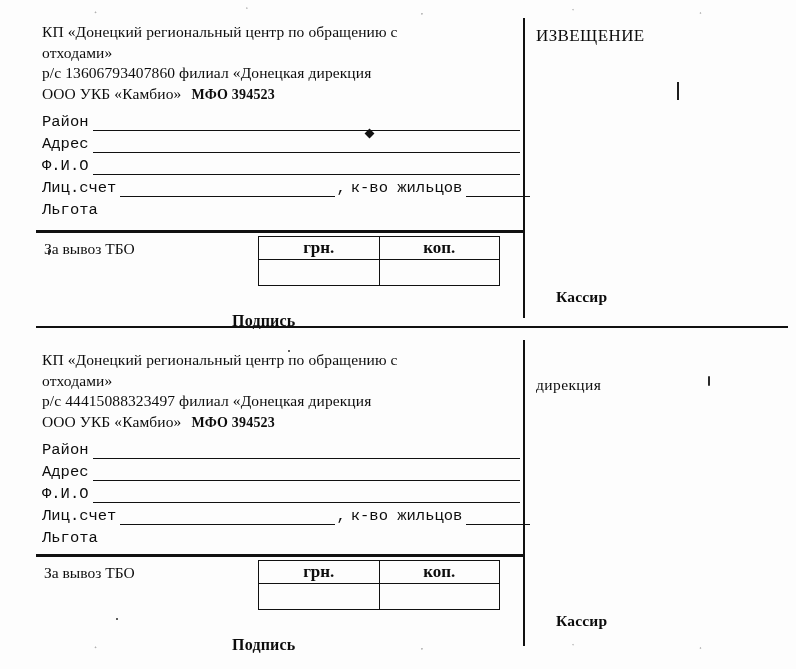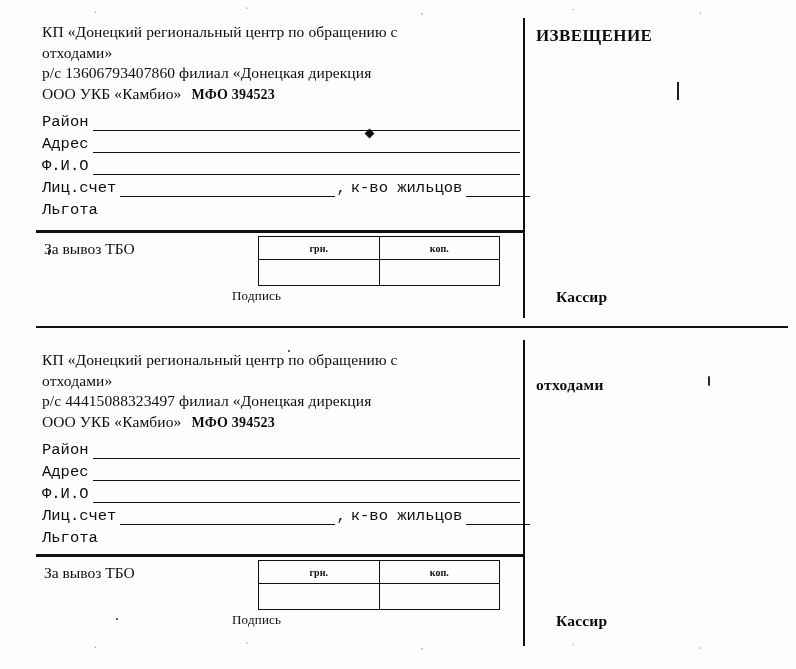--- a/index.html
+++ b/index.html
@@ -153,38 +153,39 @@
     left: 258px;
     top: 2px;
     width: 242px;
     border-collapse: collapse;
     table-layout: fixed;
   }
   .amount-table td {
     border: 1.6px solid #111;
     height: 22px;
     text-align: center;
-    font-size: 10px;
+    font-size: 17px;
     font-weight: bold;
     padding: 0;
   }
   .amount-table td.val { height: 25px; }
 
   .sign-label {
     position: absolute;
     left: 232px;
-    font-size: 13px;
+    font-size: 16px;
+    font-weight: bold;
+    letter-spacing: .2px;
+    margin-top: 24px;
+  }
+
+  
+  .stub-title {
+    position: absolute;
     font-weight: normal;
-    letter-spacing: .2px;
-  }
-
-  
-  .stub-title {
-    position: absolute;
-    font-weight: bold;
     letter-spacing: .4px;
   }
   .stub-title.notice  { top: 26px;  font-size: 17px; }
   .stub-title.receipt { top: 48px;  font-size: 15.5px; }
   .stub-cashier {
     position: absolute;
     font-weight: bold;
     font-size: 15.5px;
     letter-spacing: .2px;
     margin-left: 20px;
@@ -353,21 +354,21 @@
           <td class="val"></td>
           <td class="val"></td>
         </tr>
       </tbody>
         </table>
 
       <div class="sign-label" style="top:54px;">Подпись</div>
     </div>
 
     <div class="stub-col">
-      <div class="stub-title receipt">отходами</div>
+      <div class="stub-title receipt">дирекция</div>
       <div class="stub-cashier" style="top:284px;">Кассир</div>
     </div>
 
     <div class="speck" style="left:708px; top:48px; width:2px; height:10px; border-radius:1px;"></div>
     <div class="speck" style="left:288px; top:22px; width:2px; height:2px;"></div>
     <div class="speck" style="left:116px; top:290px; width:2px; height:2px;"></div>
   </div>
 
 </div>
 

